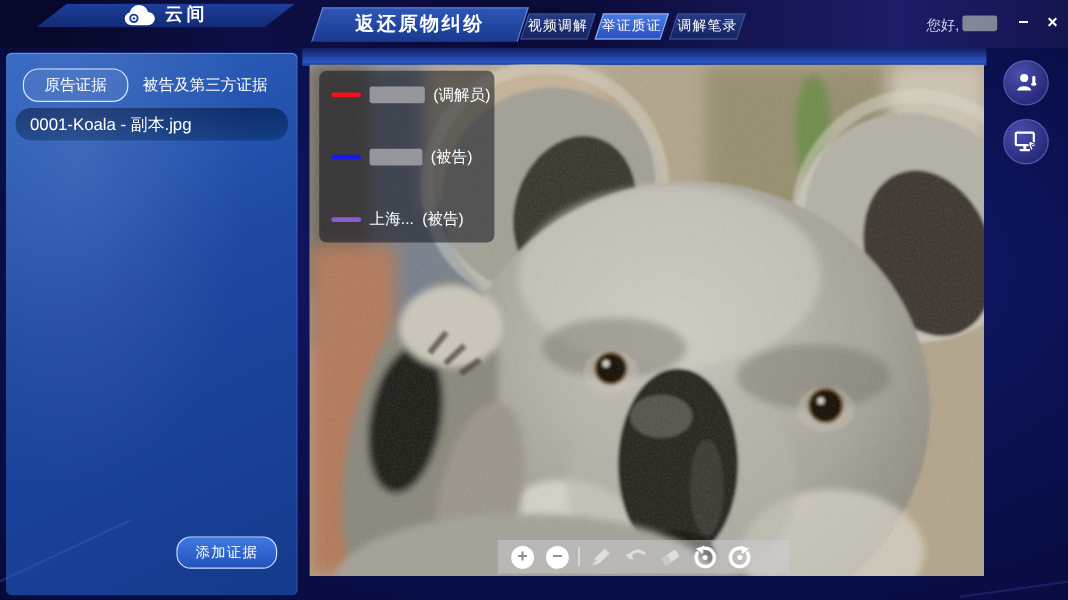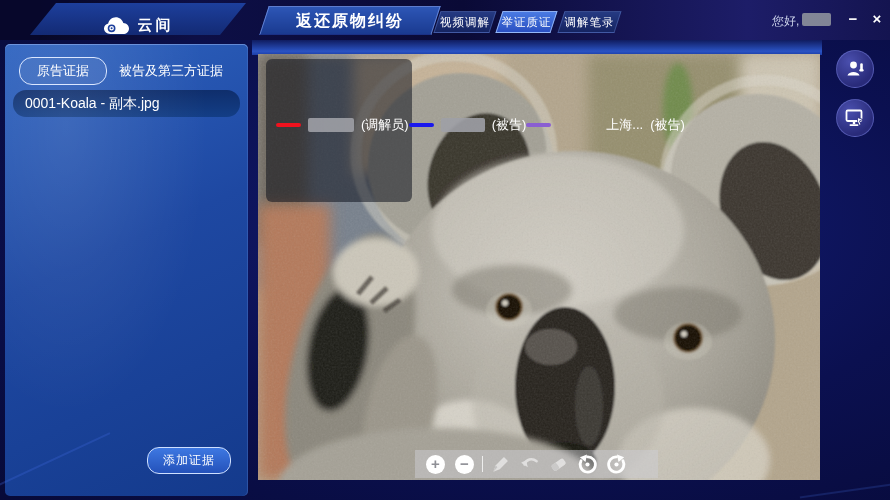--- a/index.html
+++ b/index.html
@@ -6,24 +6,24 @@
   body { width:890px; height:500px; font-family:"Liberation Sans","DejaVu Sans",sans-serif; }
   #app { position:relative; width:890px; height:500px; overflow:hidden;
          background:radial-gradient(ellipse at 60% 45%, #141f7a 0%, #0b1050 55%, #070a38 100%); }
   .abs { position:absolute; }
 
   
   .topbar { left:0; top:0; width:890px; height:40px;
             background:linear-gradient(90deg,#06061f 0%,#0d0f46 22%,#0a0a36 52%,#1d1d68 84%,#141450 100%); }
   .topbar-deco-left { left:0; top:0; width:70px; height:40px; background:#08082c;
             clip-path:polygon(0 0,100% 0,55% 100%,0 100%); opacity:.9; }
-  .logo-panel { left:30px; top:3px; width:216px; height:32px;
+  .logo-panel { left:30px; top:3px; width:216px; height:20px;
             background:linear-gradient(180deg,#1d3f9c 0%,#132a74 100%);
             clip-path:polygon(26px 0,100% 0,calc(100% - 26px) 100%,0 100%);
-            display:flex; align-items:flex-end; justify-content:center; gap:8px; }
+            display:flex; align-items:flex-start; justify-content:center; gap:8px; }
   .logo-text { color:#fff; font-size:15px; font-weight:bold; letter-spacing:3px; }
   .title-wrap { left:264px; top:6px; width:172px; height:29px; transform:skewX(-18deg);
             background:linear-gradient(180deg,#2d56b6 0%,#1a3a90 100%);
             border:1px solid rgba(150,180,255,.55); border-bottom-color:rgba(25,45,130,.9); }
   .title-text { transform:skewX(18deg); display:block; width:100%; line-height:27px; text-align:center;
             color:#fff; font-size:16px; font-weight:bold; letter-spacing:2px; }
   .nav-tab { top:11px; height:22px; transform:skewX(-18deg);
             background:linear-gradient(180deg,#253a82 0%,#152461 100%);
             border:1px solid rgba(120,150,230,.35); cursor:pointer; }
   .nav-tab.active { background:linear-gradient(180deg,#4a7ae2 0%,#2a50c2 100%);
@@ -56,27 +56,27 @@
             font-size:14px; color:#fff; cursor:pointer; }
   .add-btn { position:absolute; right:17px; bottom:22px; padding:4px 15px; border-radius:12px;
             font-size:12px; color:#fff; letter-spacing:1px; cursor:pointer;
             background:linear-gradient(180deg,#3e78e2 0%,#2452ba 100%); border:1px solid #cfe0ff; }
 
   
   .viewer { left:258px; top:54px; width:562px; height:426px; background:#333; }
   .viewer svg.photo { display:block; width:562px; height:426px; }
 
   .legend { position:absolute; left:8px; top:5px; width:146px; height:143px; z-index:5;
-            background:rgba(10,13,24,.52); border-radius:6px; padding:11px 10px 23px 10px;
-            display:flex; flex-direction:row; justify-content:space-between; }
+            background:rgba(10,13,24,.52); border-radius:6px; padding:11px 10px 10px 10px;
+            display:flex; flex-direction:column; justify-content:space-between; }
   .lg-row { display:flex; align-items:center; gap:7px; }
   .lg-dash { width:25px; height:4px; border-radius:2px; flex:none; }
   .lg-redact { height:14px; background:rgba(158,160,166,.9); border-radius:2px; filter:blur(.5px); flex:none; }
   .rw1 { width:46px; } .rw2 { width:34px; } .rw3 { width:44px; }
-  .lg-name { color:#fff; font-size:13px; white-space:nowrap;margin-left:48px; }
+  .lg-name { color:#fff; font-size:13px; white-space:nowrap; }
   .lg-role { color:#fff; font-size:13px; white-space:nowrap; }
 
   .img-toolbar { position:absolute; left:157px; top:396px; width:243px; height:28px; z-index:5;
             background:rgba(205,206,211,.5); display:flex; align-items:center; padding:0 6px; }
   .tool { width:29px; height:28px; display:flex; align-items:center; justify-content:center; cursor:pointer; flex:none; }
   .zcircle { width:19px; height:19px; border-radius:50%; background:#fff; color:#8f9096;
              font-size:15px; font-weight:bold; text-align:center; line-height:18px; }
   .tool-divider { width:1px; height:16px; background:rgba(255,255,255,.75); margin:0 3px; flex:none; }
   .dim { opacity:.55; }
 

